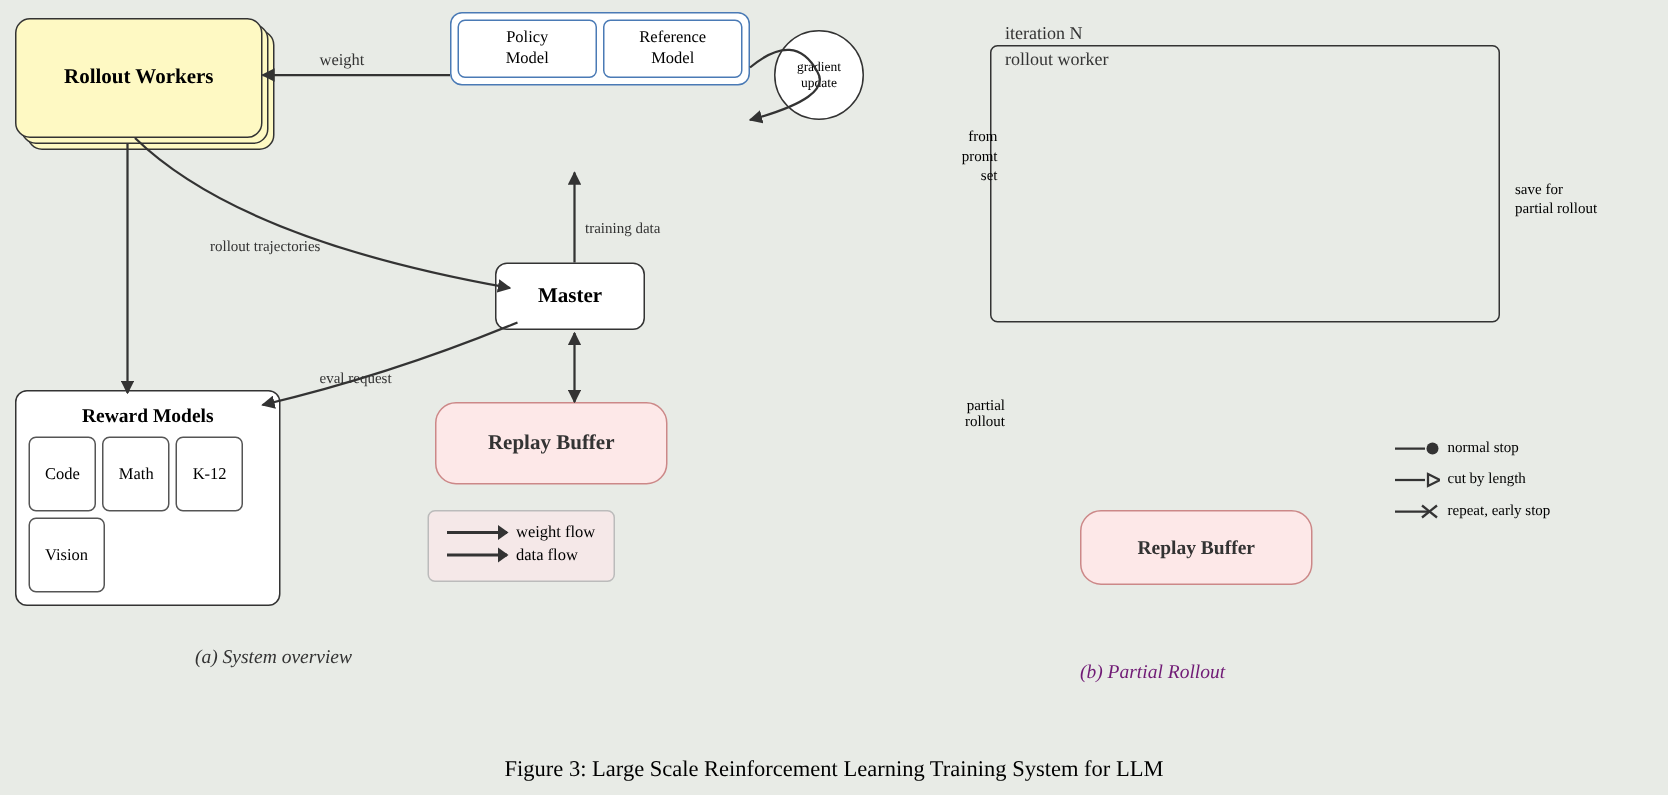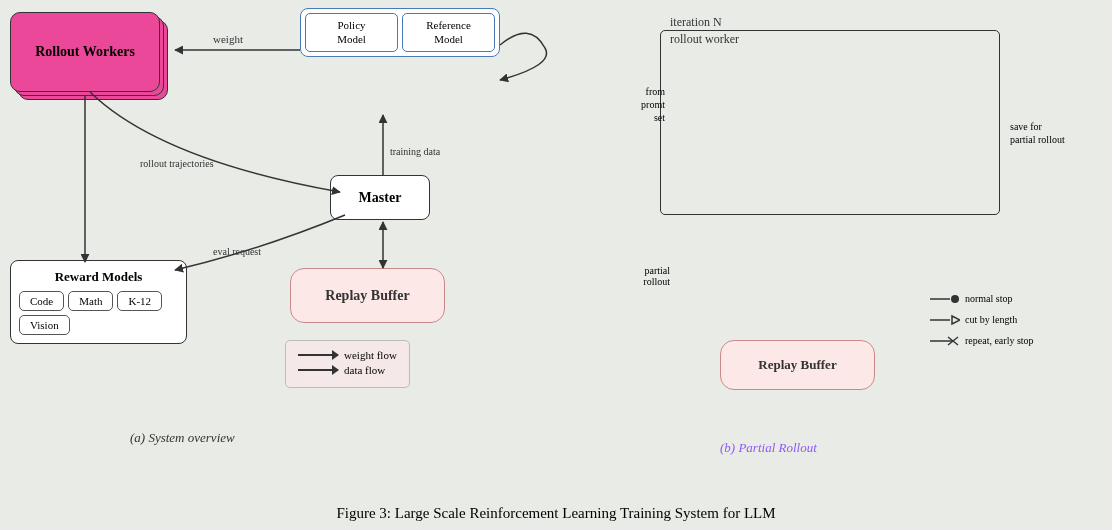--- a/index.html
+++ b/index.html
@@ -31,22 +31,22 @@
     
     .rollout-workers-stack {
       position: absolute;
       left: 10px;
       top: 12px;
     }
     .rollout-box {
       position: absolute;
       border: 1.5px solid #333;
       border-radius: 10px;
-      background: #ec4899;
-      width: 150px;
+      background: #fef9c3;
+      width: 165px;
       height: 80px;
     }
     .rollout-box:nth-child(1) { left: 8px; top: 8px; }
     .rollout-box:nth-child(2) { left: 4px; top: 4px; }
     .rollout-box:nth-child(3) { left: 0; top: 0; display: flex; align-items: center; justify-content: center; }
     .rollout-box-label {
       font-size: 14px;
       font-weight: bold;
       text-align: center;
       line-height: 1.3;
@@ -138,21 +138,21 @@
       text-align: center;
     }
     .reward-tags {
       display: flex;
       flex-wrap: wrap;
       gap: 4px;
     }
     .reward-tag {
       border: 1px solid #555;
       border-radius: 5px;
-      padding: 3px 10px;
+      padding: 18px 10px;
       font-size: 11px;
       background: white;
     }
 
     
     .replay-left {
       position: absolute;
       left: 290px;
       top: 268px;
       border: 1.5px solid #c88;
@@ -296,21 +296,21 @@
       width: 80px;
     }
 
     
     .caption-right {
       position: absolute;
       left: 100px;
       top: 430px;
       font-size: 13px;
       font-style: italic;
-      color: #8b5cf6;
+      color: #701a75;
     }
 
     
     .svg-overlay {
       position: absolute;
       left: 0;
       top: 0;
       width: 560px;
       height: 460px;
       pointer-events: none;
@@ -337,20 +337,23 @@
           <span>Policy</span><br>
           <span>Model</span>
         </div>
         <div class="trainer-sub">
           <span>Reference</span><br>
           <span>Model</span>
         </div>
       </div>
     </div>
 
+    <div class="gradient-circle">
+      gradient<br>update
+    </div>
 
     <div class="master-box">
       <span>Master</span>
     </div>
 
     <div class="reward-box">
       <div class="reward-title">Reward Models</div>
       <div class="reward-tags">
         <div class="reward-tag">Code</div>
         <div class="reward-tag">Math</div>

